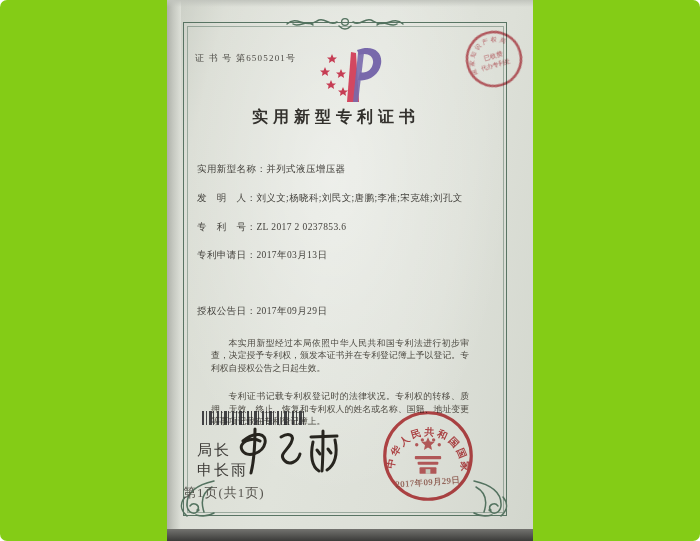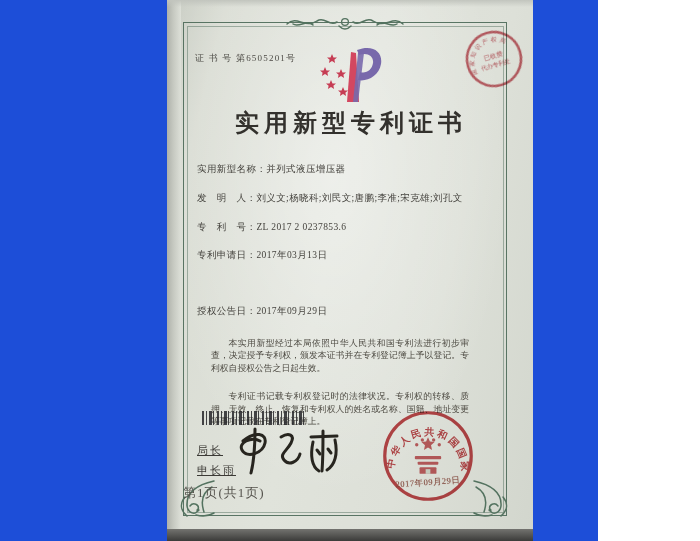--- a/index.html
+++ b/index.html
@@ -1,18 +1,18 @@
 <!DOCTYPE html>
 <html><head>
 <meta charset="utf-8">
 <style>
   html,body{margin:0;padding:0;}
   body{width:700px;height:541px;background:#ffffff;overflow:hidden;
        font-family:"Liberation Serif","DejaVu Serif",serif;}
-  .stage{position:relative;width:598px;height:541px;background:#1d4ed8;}
+  .stage{position:relative;width:700px;height:541px;background:#84cc16;border-radius:7px;}
 
   
   .photo{position:absolute;left:167px;top:0;width:366px;height:541px;
          background:
            radial-gradient(ellipse at 45% 32%, rgba(255,255,255,.45), rgba(255,255,255,0) 62%),
            linear-gradient(104deg,#c9cdc4 0%,#d9dcd3 12%,#e0e3db 45%,#dde0d8 70%,#d2d6cd 100%);
   }
   .page-edge{position:absolute;left:0;top:0;bottom:10px;width:14px;
          background:linear-gradient(90deg,#aeb1aa,#c6c9c1 45%,#dde0d8);}
   .top-shade{position:absolute;left:0;top:0;right:0;height:7px;
@@ -26,40 +26,40 @@
   .frame-inner{position:absolute;inset:2.5px;border:1px solid rgba(74,104,86,.45);}
   .flourish{position:absolute;width:42px;height:42px;}
   .fl-bl{left:9px;top:477px;}
   .fl-br{left:303px;top:477px;transform:scaleX(-1);}
   .ornament-top{position:absolute;left:116px;top:12px;width:124px;height:21px;}
 
   .certno{position:absolute;left:28px;top:52px;font-size:9px;color:#4e4c47;letter-spacing:1.2px;}
 
   .logo{position:absolute;left:150px;top:44px;width:66px;height:62px;opacity:.92;}
 
-  .title{position:absolute;left:23px;top:107px;width:322px;text-align:center;
-         font-size:24px;font-weight:700;color:#33312d;letter-spacing:5px;}
+  .title{position:absolute;left:8px;top:107px;width:322px;text-align:center;
+         font-size:16px;font-weight:700;color:#33312d;letter-spacing:5px;}
 
   .field{position:absolute;left:30px;font-size:9.5px;color:#45433e;letter-spacing:.4px;white-space:nowrap;}
   .f0{top:163px;} .f1{top:192px;} .f2{top:221px;} .f3{top:249px;} .f4{top:278px;} .f5{top:305px;}
   .field .lab{color:#45433e;}
 
   .body-text{position:absolute;left:28px;top:321px;width:290px;color:#4d4a42;
          font-size:8.8px;line-height:12.4px;text-align:justify;}
   .body-text p{margin:16px;text-indent:2em;}
 
   .barcode{position:absolute;left:35px;top:411px;width:102px;height:14px;
          background:repeating-linear-gradient(90deg,
             #26262a 0 2px, rgba(0,0,0,0) 2px 4px,
             #26262a 4px 5px, rgba(0,0,0,0) 5px 7px,
             #26262a 7px 10px, rgba(0,0,0,0) 10px 11px,
             #26262a 11px 12px, rgba(0,0,0,0) 12px 15px);
          opacity:.85;}
 
-  .director{position:absolute;left:30px;top:440px;font-size:11px;color:#3c3a36;line-height:20px;letter-spacing:2px;text-decoration:underline;}
+  .director{position:absolute;left:30px;top:440px;font-size:15px;color:#3c3a36;line-height:20px;letter-spacing:2px;}
   .signature{position:absolute;left:60px;top:423px;width:118px;height:64px;}
 
   .seal{position:absolute;left:214px;top:409px;width:94px;height:94px;
         mix-blend-mode:multiply;filter:blur(.25px);opacity:.92;}
   .seal-date{position:absolute;left:212px;top:477px;width:98px;text-align:center;
         font-size:8.5px;color:#7c4a3c;letter-spacing:.5px;transform:rotate(-4deg);
         text-shadow:0 0 1px rgba(170,60,60,.35);}
 
   .corner-stamp{position:absolute;left:295px;top:27px;width:64px;height:64px;
         transform:rotate(-16deg);mix-blend-mode:multiply;filter:blur(.3px);opacity:.85;}

